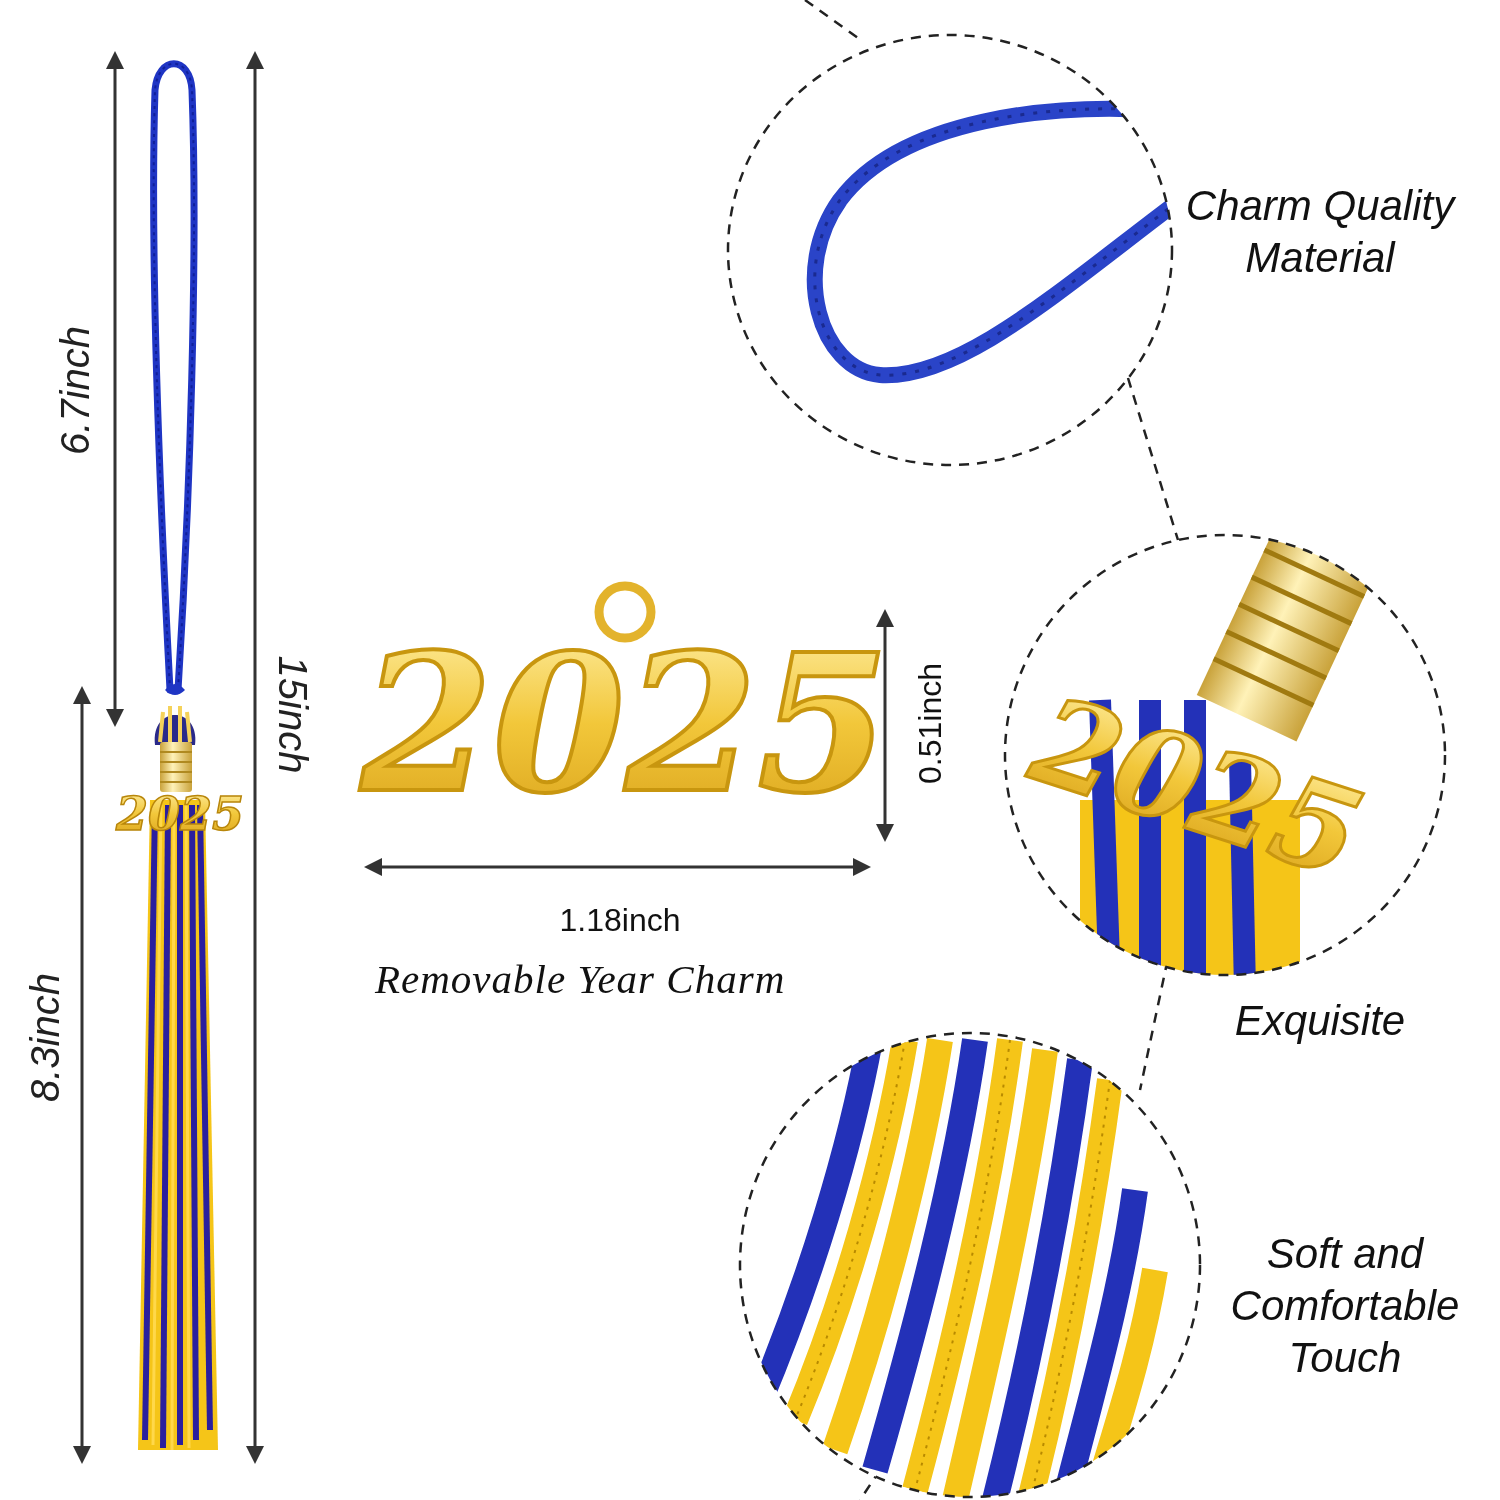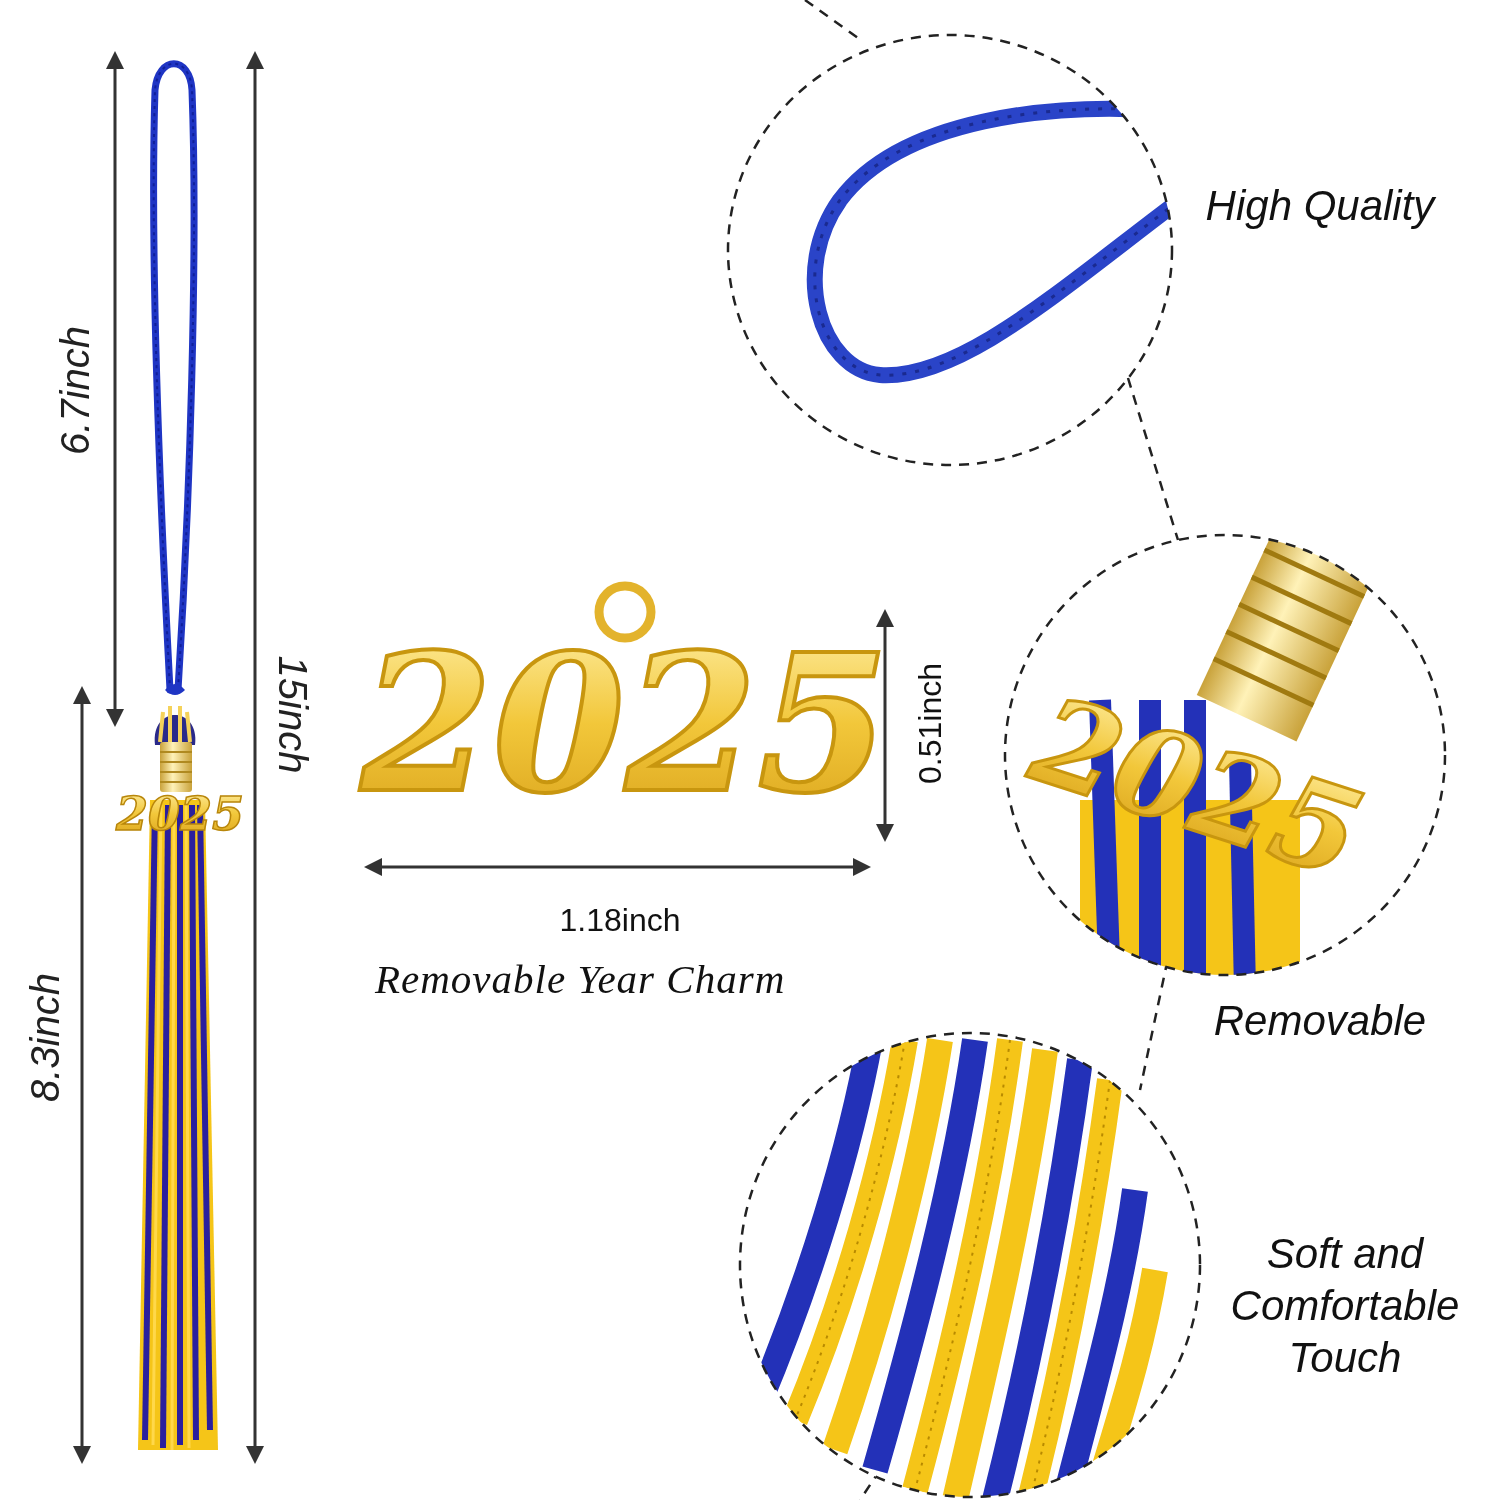--- a/index.html
+++ b/index.html
@@ -159,22 +159,23 @@
 
 <div class="vlabel" style="left:5px; top:368px; width:140px; text-align:center; transform: rotate(-90deg);">6.7inch</div>
 <div class="vlabel" style="left:232px; top:692px; width:120px; text-align:center; transform: rotate(90deg);">15inch</div>
 <div class="vlabel" style="left:-25px; top:1015px; width:140px; text-align:center; transform: rotate(-90deg);">8.3inch</div>
 
 <div class="dim-v" style="left:855px; top:705px; width:150px; text-align:center;">0.51inch</div>
 <div class="dim-h" style="left:520px; top:878px; width:200px; text-align:center;">1.18inch</div>
 <div class="label" style="left:375px; top:955px; font-size:41px; letter-spacing:1px;">Removable Year Charm</div>
 
 <div class="feature" style="left:1180px; top:180px; width:280px;">
-  <div>High Quality</div>
+  <div>Charm Quality</div>
+  <div>Material</div>
 </div>
 <div class="feature" style="left:1160px; top:995px; width:320px;">
-  <div>Removable</div>
+  <div>Exquisite</div>
 </div>
 <div class="feature" style="left:1205px; top:1228px; width:280px;">
   <div>Soft and</div>
   <div>Comfortable</div>
   <div>Touch</div>
 </div>
 
 </body></html>

